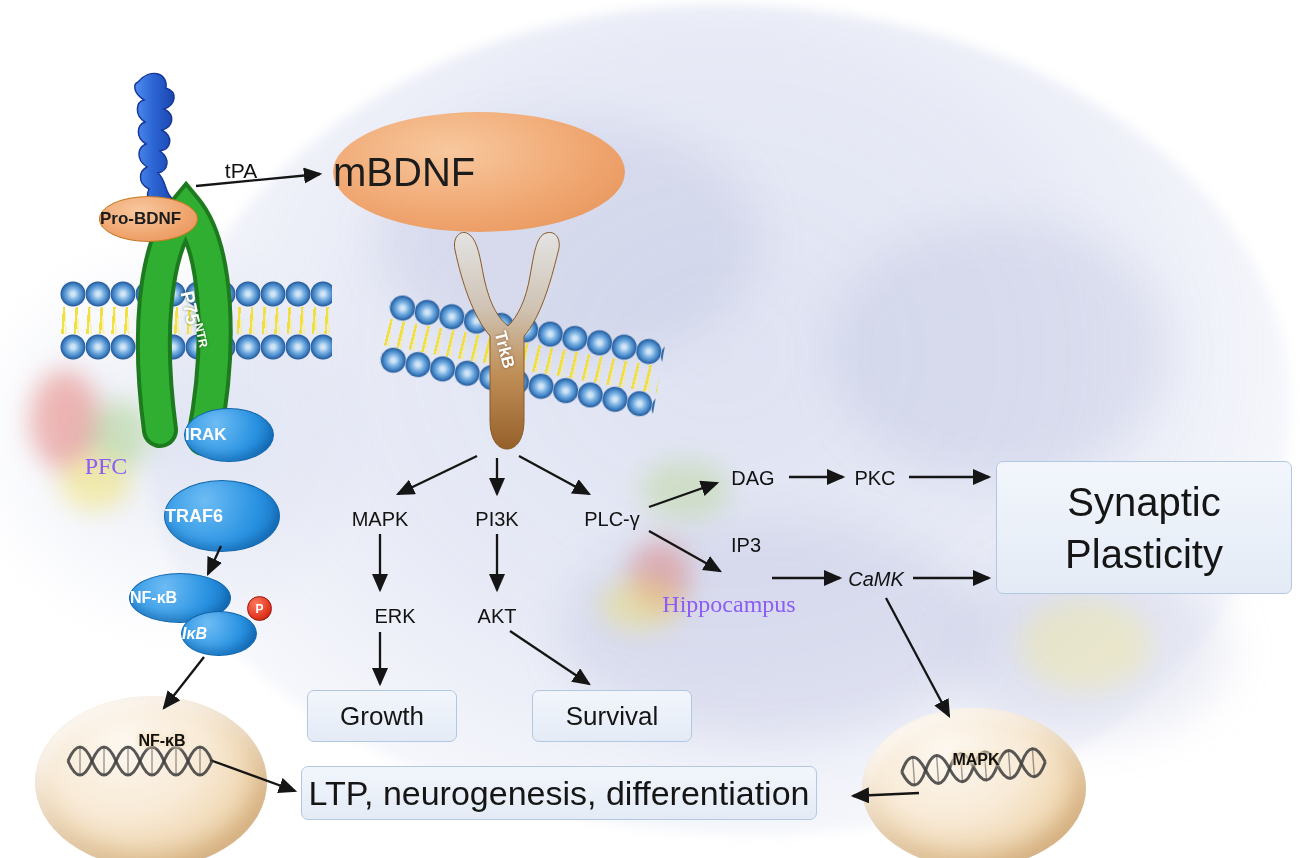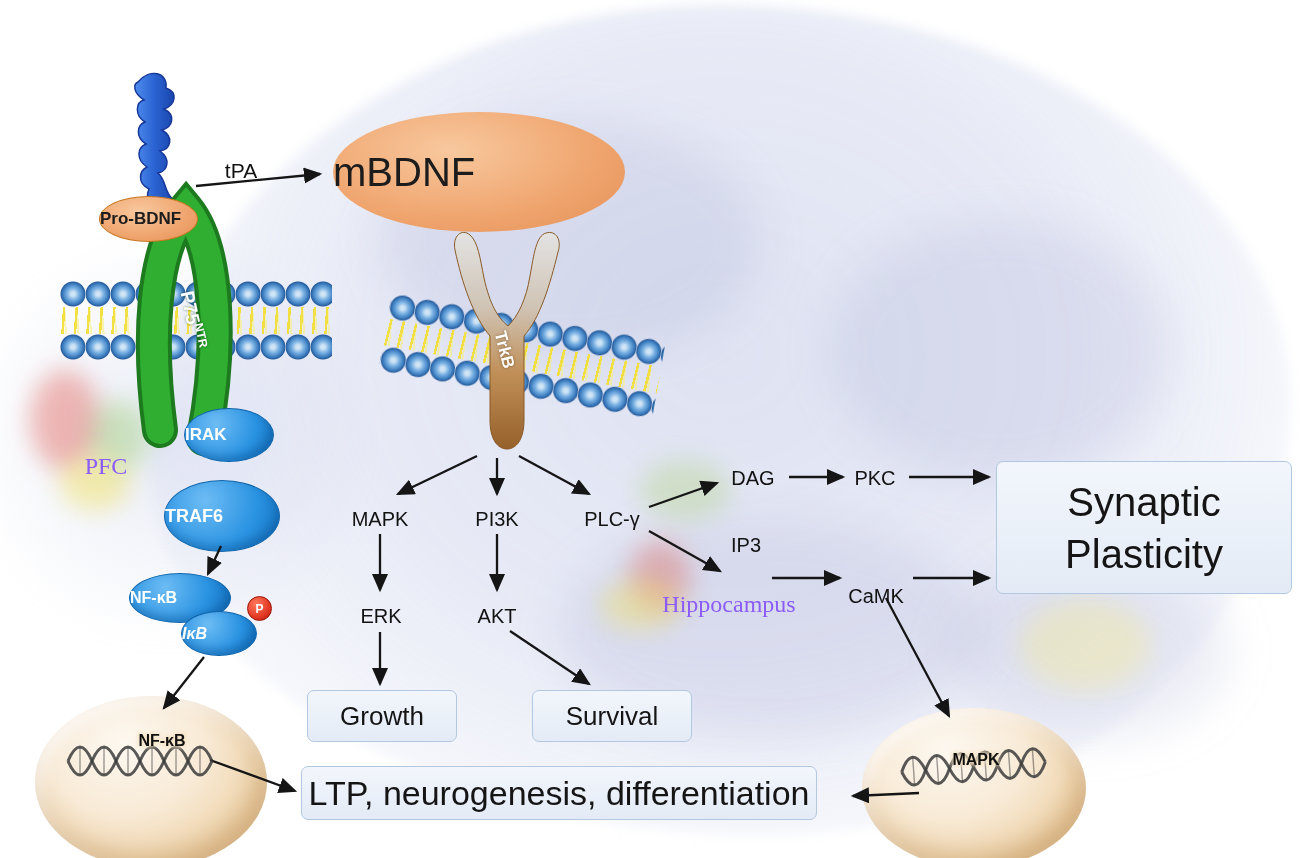--- a/index.html
+++ b/index.html
@@ -214,26 +214,26 @@
         <line x1="108" y1="10" x2="108" y2="38"></line>
           <line x1="132" y1="10" x2="132" y2="38"></line>
       </g>
     </g>
   </svg>
 
   <div class="node" style="left:241px;top:171px;font-size:21px;">tPA</div>
   <div class="node" style="left:380px;top:519px;">MAPK</div>
   <div class="node" style="left:497px;top:519px;">PI3K</div>
   <div class="node" style="left:612px;top:519px;">PLC-γ</div>
-  <div class="node" style="left:381px;top:616px;">ERK</div>
+  <div class="node" style="left:395px;top:616px;">ERK</div>
   <div class="node" style="left:497px;top:616px;">AKT</div>
   <div class="node" style="left:753px;top:478px;">DAG</div>
   <div class="node" style="left:875px;top:478px;">PKC</div>
   <div class="node" style="left:746px;top:545px;text-align:center;">IP3</div>
-  <div class="node" style="left:876px;top:596px;">CaMK</div>
+  <div class="node" style="left:876px;top:579px;font-style:italic;">CaMK</div>
 
   <div class="region-label" style="left:106px;top:466px;">PFC</div>
   <div class="region-label" style="left:713px;top:604px;margin-left:16px;">Hippocampus</div>
 
   <div class="tf-label" style="left:162px;top:741px;">NF-κB</div>
   <div class="tf-label" style="left:976px;top:760px;">MAPK</div>
 
   <div class="outcome-box" style="left:307px;top:690px;width:150px;height:52px;font-size:26px;">
     <span>Growth</span>
   </div>

